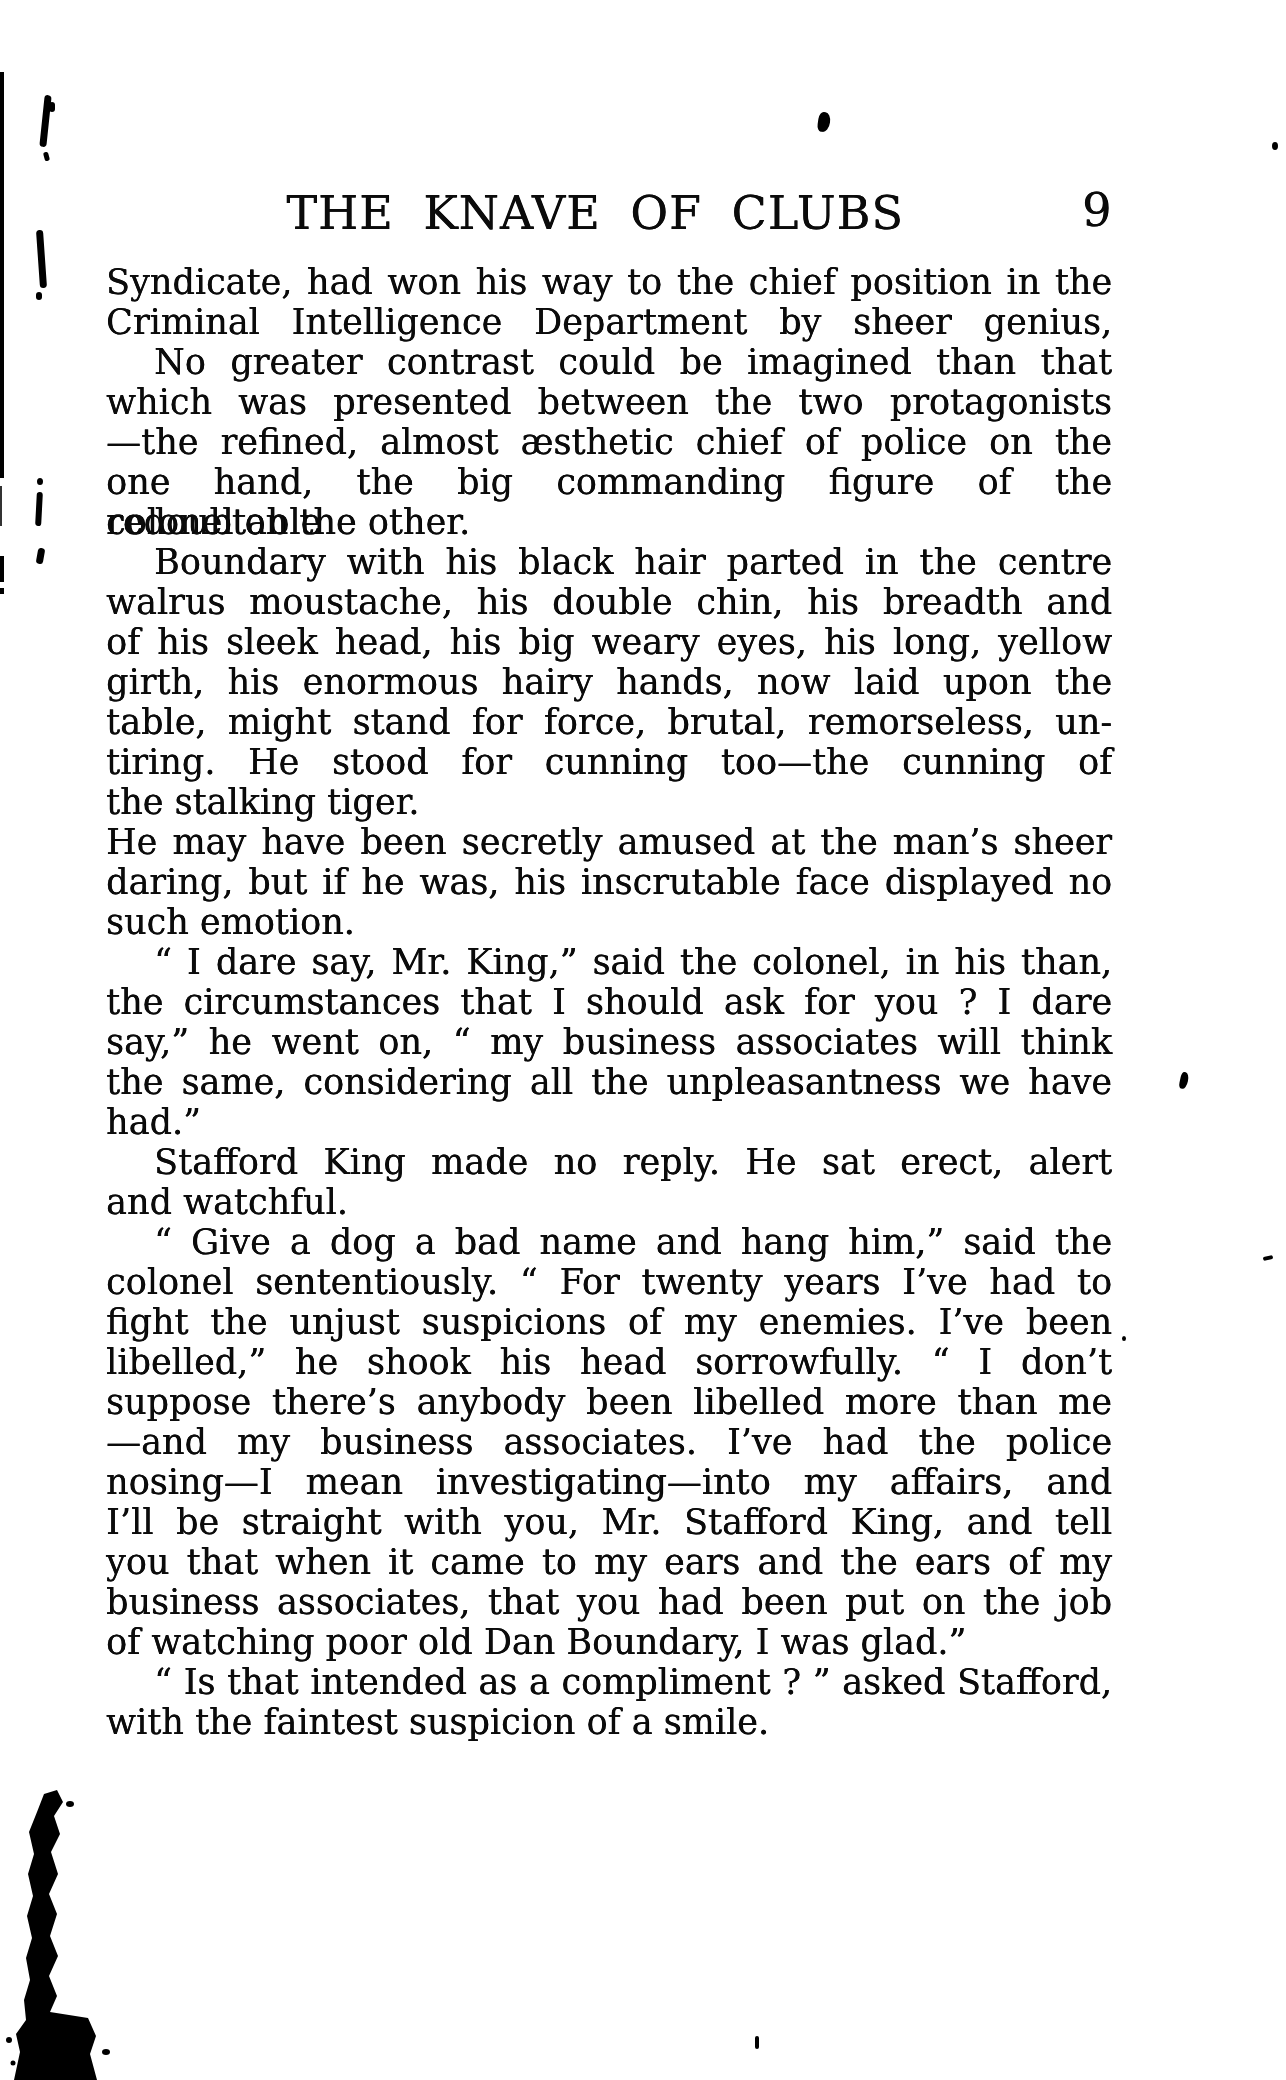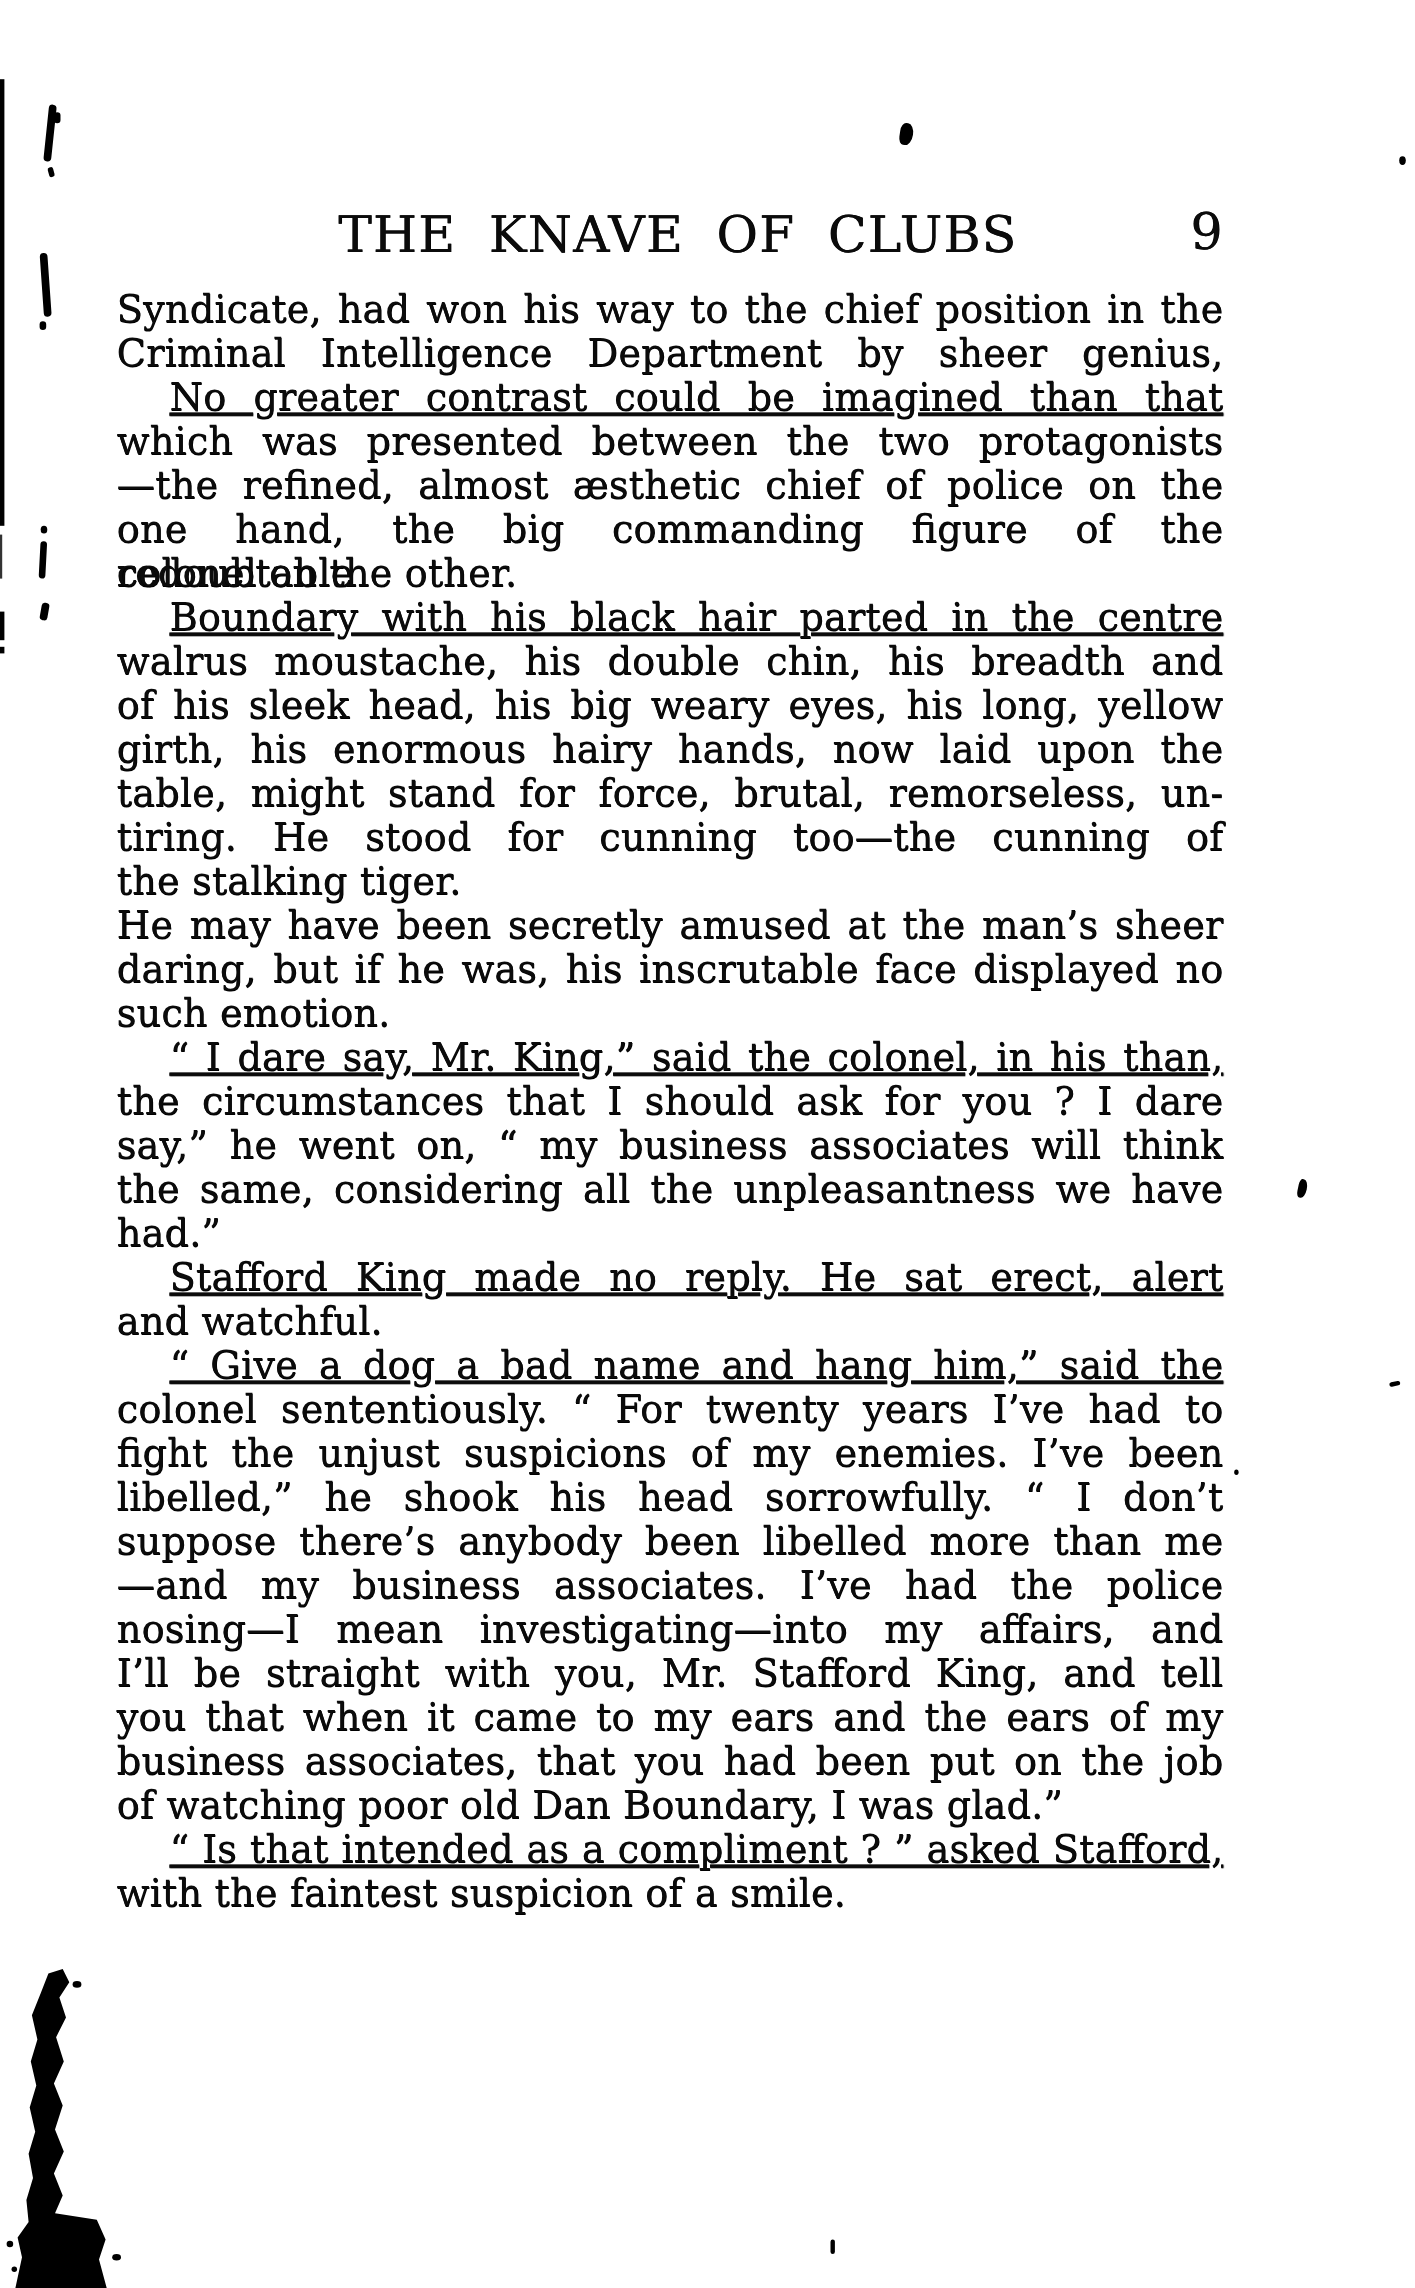--- a/index.html
+++ b/index.html
@@ -8,21 +8,21 @@
     width: 1286px;
     height: 2080px;
     background: #ffffff;
     overflow: hidden;
     font-family: "DejaVu Serif", serif;
     color: #0b0b0b;
   }
   
   .running-header {
     position: absolute;
-    left: 113px;
+    left: 92px;
     top: 186px;
     width: 1006px;
     text-align: center;
     font-size: 46px;
     font-weight: 500;
     letter-spacing: 1px;
     word-spacing: 14px;
     white-space: nowrap;
     text-shadow: 0.4px 0.4px 0 #000;
   }
@@ -45,21 +45,21 @@
     text-shadow: 0.35px 0.35px 0 #000;
   }
   .line {
     height: 40px;
     line-height: 40px;
     white-space: normal;
   }
   .line.j { text-align: justify; }
   .line.j::after { content: ""; display: inline-block; width: 100%; height: 0; }
   .line.last { text-align: left; }
-  .line.indent { text-indent: 48px; text-decoration: underline; }
+  .line.indent { text-indent: 48px; }
   
   .artifact { position: absolute; background: #000; }
   .edge-bar      { left: 0;  top: 72px;   width: 4px;  height: 406px; }
   .edge-bar-tail { left: 0;  top: 486px;  width: 2px;  height: 40px; background:#333; }
   .squiggle-1    { left: 42px; top: 95px;  width: 7px;  height: 52px; border-radius: 4px; transform: rotate(6deg); }
   .squiggle-1b   { left: 49px; top: 102px; width: 6px;  height: 10px; border-radius: 3px; }
   .squiggle-1c   { left: 44px; top: 152px; width: 5px;  height: 9px;  border-radius: 2px; transform: rotate(-15deg); }
   .squiggle-2    { left: 38px; top: 230px; width: 7px;  height: 58px; border-radius: 4px; transform: rotate(-4deg); }
   .squiggle-2b   { left: 36px; top: 292px; width: 6px;  height: 8px;  border-radius: 3px; }
   .mark-i        { left: 36px; top: 492px; width: 6px;  height: 34px; border-radius: 3px; transform: rotate(3deg); }

